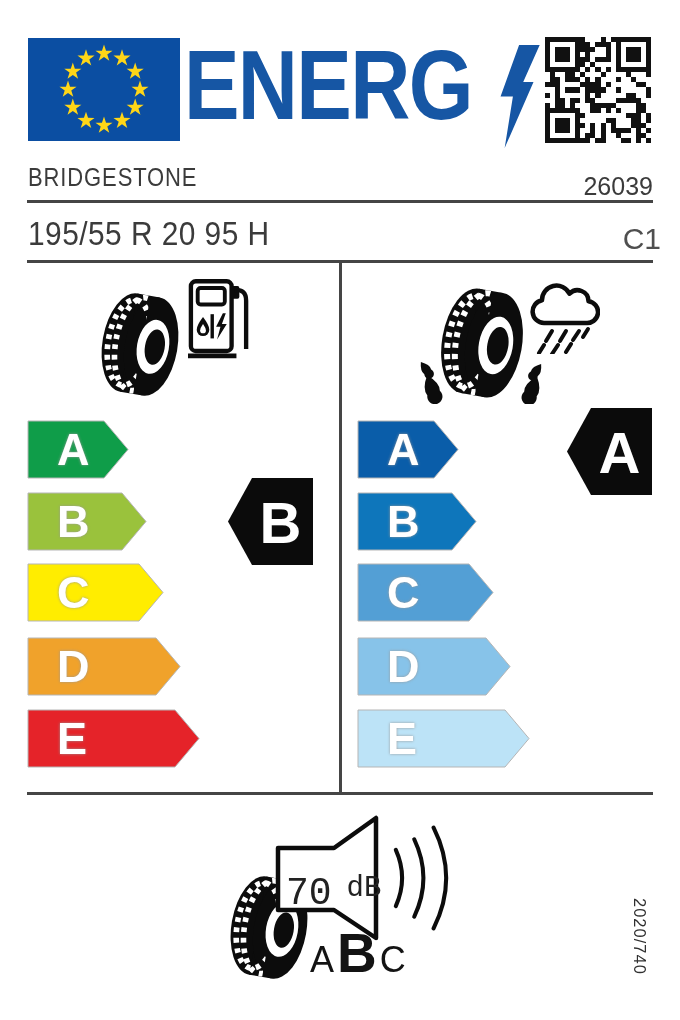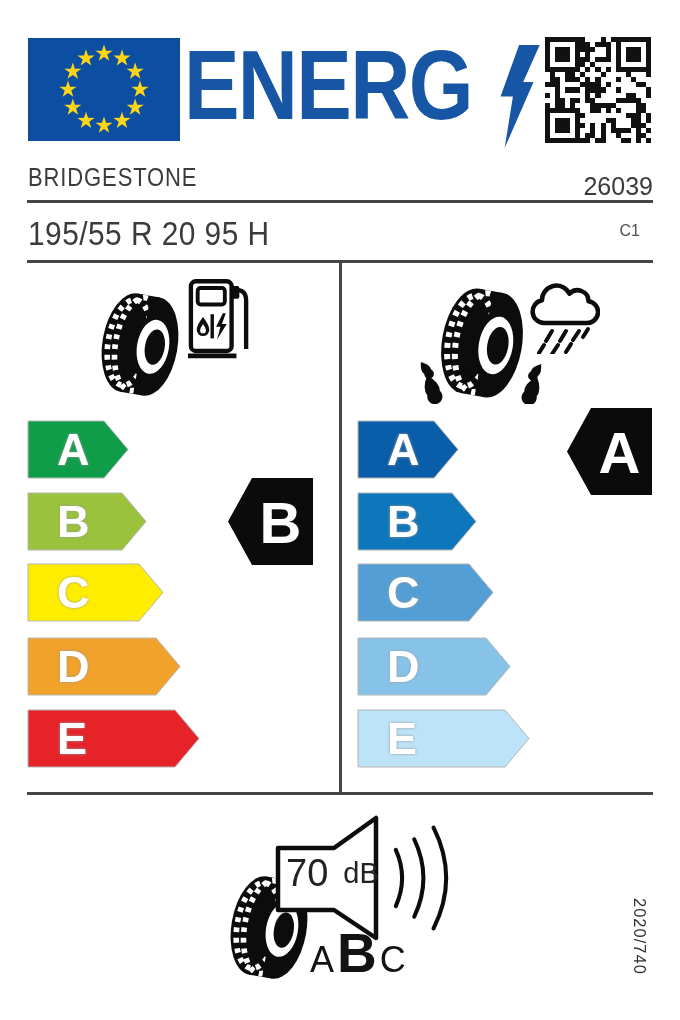--- a/index.html
+++ b/index.html
@@ -6,31 +6,31 @@
   .label{position:relative;width:680px;height:1020px;background:#fff;overflow:hidden;
          font-family:"Liberation Sans",sans-serif;color:#3b3b3b;}
   .abs{position:absolute;}
   .hline{position:absolute;left:27px;width:626px;height:2.5px;background:#454545;}
   .vline{position:absolute;width:2.5px;background:#454545;}
   .brand{top:163px;left:28px;font-size:25px;letter-spacing:1px;transform:scaleX(.88);
          transform-origin:left;white-space:nowrap;}
   .label-id{top:172px;right:27px;font-size:25px;}
   .tire-size{top:214px;left:28px;font-size:34px;letter-spacing:.5px;transform:scaleX(.88);
          transform-origin:left;white-space:nowrap;}
-  .tire-class{top:222px;right:40px;font-size:16px;color:#4f4f4f;}
+  .tire-class{top:222px;right:19px;font-size:30px;color:#4f4f4f;}
   .energy-word{top:36px;left:184px;font-size:98px;line-height:98px;font-weight:bold;
          letter-spacing:-2px;transform:scaleX(.85);transform-origin:left;white-space:nowrap;}
   .scale{position:absolute;width:220px;height:350px;}
   .arrow-row{position:absolute;left:0;height:59px;}
   .arrow-letter{position:absolute;left:30px;top:0;height:59px;line-height:60px;
          font-size:45px;font-weight:bold;color:#fff;text-shadow:0 0 3px #9a9a9a;}
   .pointer{position:absolute;width:85px;height:87px;}
   .pointer-letter{position:absolute;left:20px;top:0;width:65px;height:87px;line-height:89px;
          text-align:center;font-size:58px;font-weight:bold;color:#fff;}
-  .db-box{top:852px;left:286px;display:flex;align-items:center;gap:15px;color:#222;}
+  .db-box{top:872px;left:286px;display:flex;align-items:flex-start;gap:15px;color:#222;font-family:Liberation Mono, monospace;}
   .db-value{font-size:38px;}
   .db-unit{font-size:29px;}
   .noise-scale{top:926px;left:310px;display:flex;align-items:baseline;gap:3px;color:#131313;}
   .noise-scale span{font-size:36px;line-height:1;}
   .noise-scale span.noise-rated{font-size:55px;font-weight:bold;}
   .regulation{top:898px;left:630px;height:90px;writing-mode:vertical-rl;
          font-size:16.5px;letter-spacing:1px;color:#303030;white-space:nowrap;}
   svg{display:block;}
 </style>
 </head>

